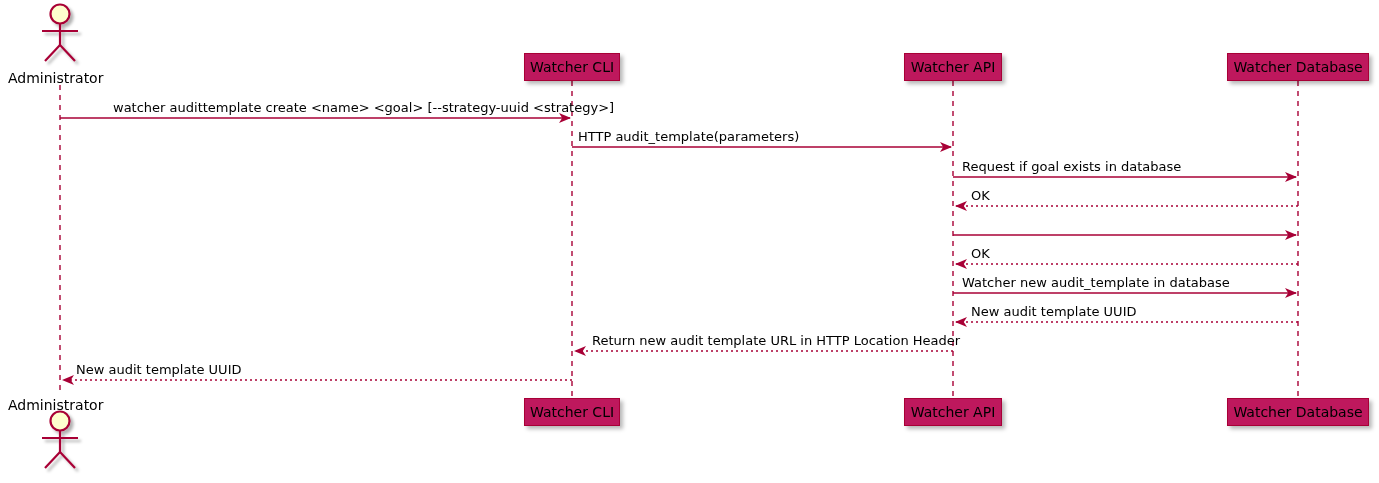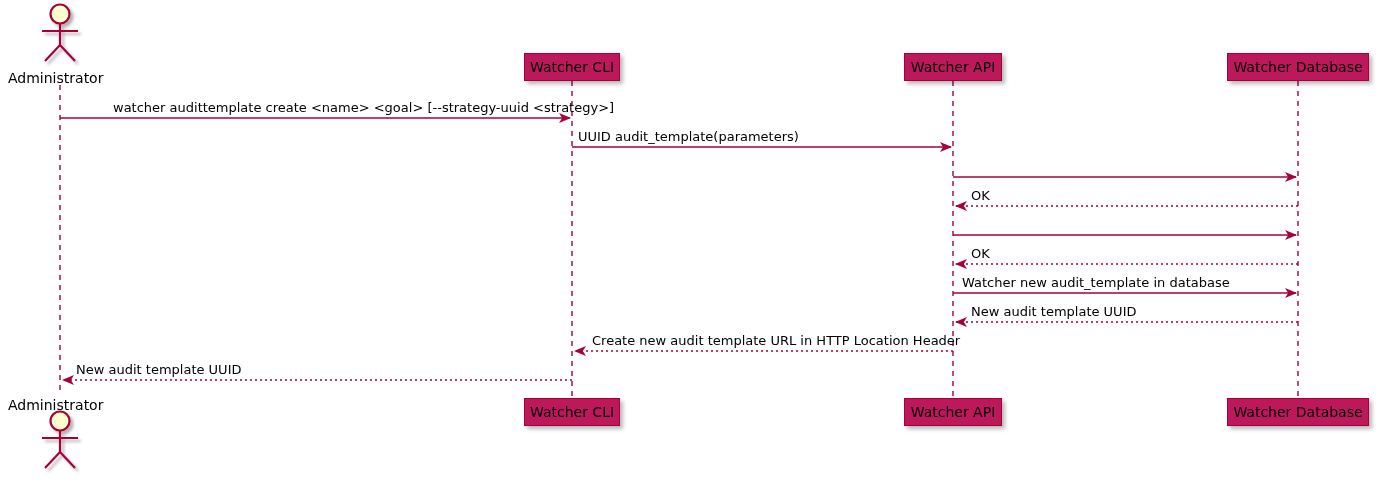--- a/index.html
+++ b/index.html
@@ -110,21 +110,22 @@
 
   <div class="pbox" style="left:524px; top:53px; width:96px;">Watcher CLI</div>
   <div class="pbox" style="left:904px; top:53px; width:98px;">Watcher API</div>
   <div class="pbox" style="left:1227px; top:53px; width:142px;">Watcher Database</div>
 
   <div class="pbox" style="left:524px; top:398px; width:96px;">Watcher CLI</div>
   <div class="pbox" style="left:904px; top:398px; width:98px;">Watcher API</div>
   <div class="pbox" style="left:1227px; top:398px; width:142px;">Watcher Database</div>
 
   <div class="msg-label" style="left:66px; top:100px;margin-left:47px;">watcher audittemplate create &lt;name&gt; &lt;goal&gt; [--strategy-uuid &lt;strategy&gt;]</div>
-  <div class="msg-label" style="left:578px; top:129px;">UUID audit_template(parameters)</div>
+  <div class="msg-label" style="left:578px; top:129px;">HTTP audit_template(parameters)</div>
+  <div class="msg-label" style="left:962px; top:159px;">Request if goal exists in database</div>
   <div class="msg-label" style="left:971px; top:188px;">OK</div>
   <div class="msg-label" style="left:971px; top:246px;">OK</div>
   <div class="msg-label" style="left:962px; top:275px;">Watcher new audit_template in database</div>
   <div class="msg-label" style="left:971px; top:304px;">New audit template UUID</div>
-  <div class="msg-label" style="left:592px; top:333px;">Create new audit template URL in HTTP Location Header</div>
+  <div class="msg-label" style="left:592px; top:333px;">Return new audit template URL in HTTP Location Header</div>
   <div class="msg-label" style="left:76px; top:362px;">New audit template UUID</div>
 
 </div>
 
 </body></html>

